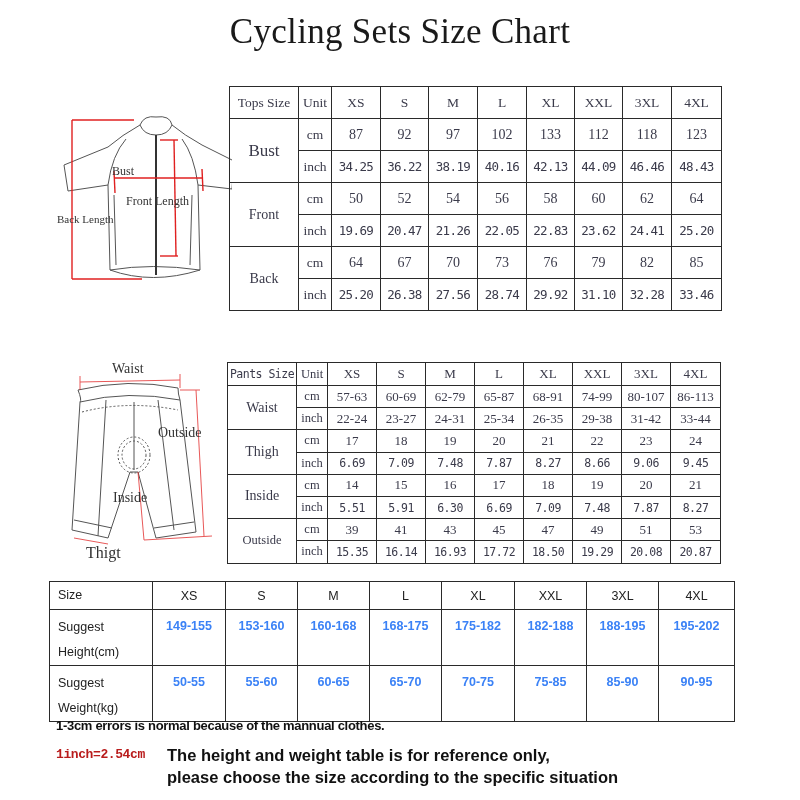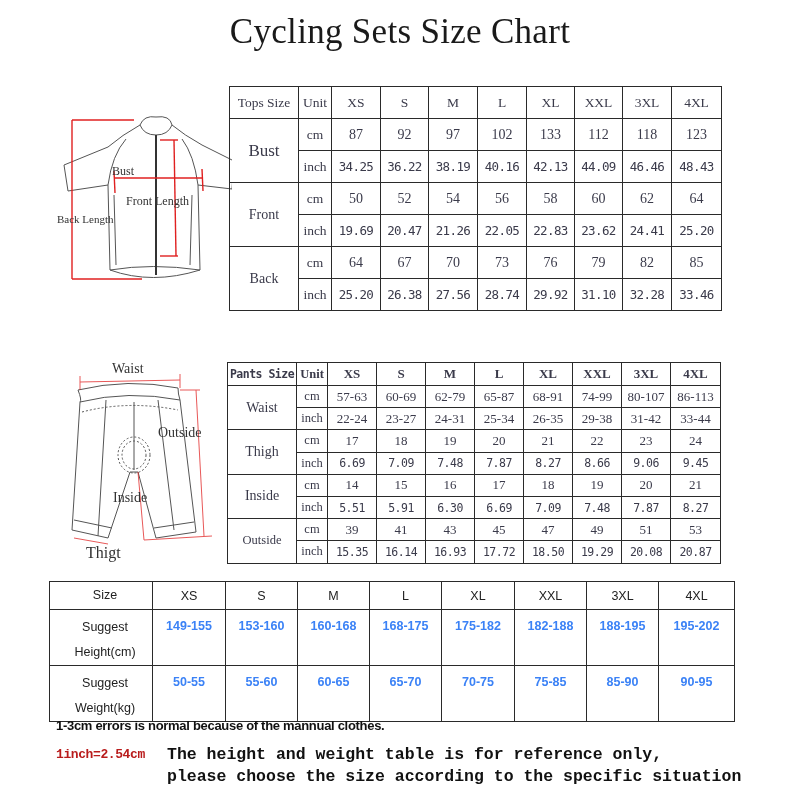--- a/index.html
+++ b/index.html
@@ -18,48 +18,48 @@
   
   .tops { left: 229px; top: 86px; width: 492px; font-family: "Liberation Serif", "DejaVu Serif", serif; color: #3a3a4a; }
   .tops td, .tops th { height: 32px; font-size: 14px; }
   .tops th { font-size: 13.5px; }
   .tops .meas { font-size: 17px; }
   .tops .unit { font-size: 13.5px; padding: 0 1px; }
 
   
   .pants { left: 227px; top: 362px; width: 493px; font-family: "Liberation Serif", "DejaVu Serif", serif; color: #3a3a4a; }
   .pants td, .pants th { height: 22.2px; font-size: 13px; padding: 0; }
-  .pants th { height: 23px; font-size: 13px; font-weight: bold; }
+  .pants th { height: 23px; font-size: 13px; }
   .pants .meas { font-size: 14px; }
   .pants .unit { font-size: 12.5px; }
   .pants .mono { font-family: "DejaVu Sans Mono", monospace; font-size: 11.5px; letter-spacing: -0.5px; }
   .tops .mono { font-family: "DejaVu Sans Mono", monospace; font-size: 12.5px; letter-spacing: -0.6px; }
 
   
   .suggest { left: 49px; top: 581px; width: 685px; font-family: "Liberation Sans", "DejaVu Sans", sans-serif; color: #222; }
   .suggest td, .suggest th { font-size: 12.5px; }
   .suggest th { height: 27px; }
   .suggest td { height: 54px; vertical-align: top; }
-  .suggest .rowlabel { text-align: center; padding: 5px 0 0 8px; line-height: 25px; }
+  .suggest .rowlabel { text-align: left; padding: 5px 0 0 8px; line-height: 25px; }
   .suggest th.rowlabel { padding: 0 0 0 8px; line-height: 27px; }
   .suggest .val { color: #3b82f6; font-weight: bold; padding-top: 9px; font-size: 12.5px; }
 
   .note1 {
     position: absolute; left: 56px; top: 718px;
     font-family: "Liberation Sans", "DejaVu Sans", sans-serif; font-weight: bold; font-size: 13px;
     letter-spacing: -0.3px; color: #111;
   }
   .note2-label {
     position: absolute; left: 56px; top: 747px;
     font-family: Liberation Mono, monospace; font-weight: bold; font-size: 13px;
     letter-spacing: -0.4px; color: #b91c1c;
   }
   .note2 {
     position: absolute; left: 167px; top: 744px;
-    font-family: Liberation Mono, monospace; font-weight: bold; font-size: 16.5px;
+    font-family: Liberation Sans, sans-serif; font-weight: bold; font-size: 16.5px;
     line-height: 22px; color: #111;
   }
 
   .figure { position: absolute; }
   .figure svg { display: block; }
   .fig-label { position: absolute; font-family: "Liberation Serif", "DejaVu Serif", serif; color: #333; white-space: nowrap; }
 </style>
 </head>
 <body>
 

